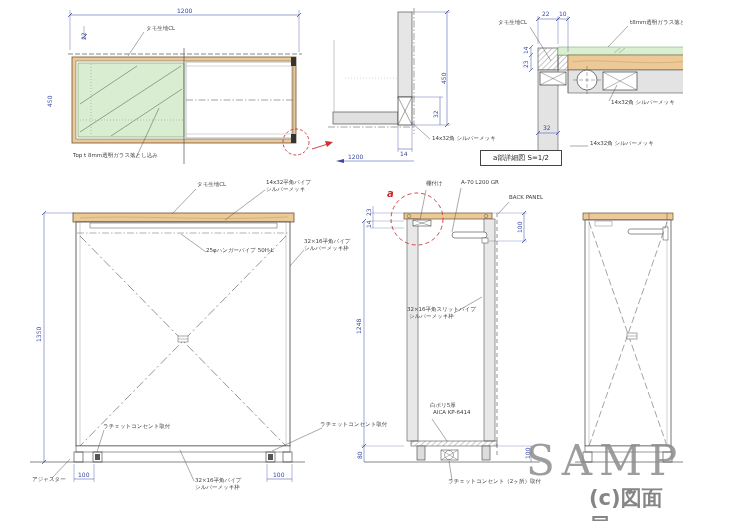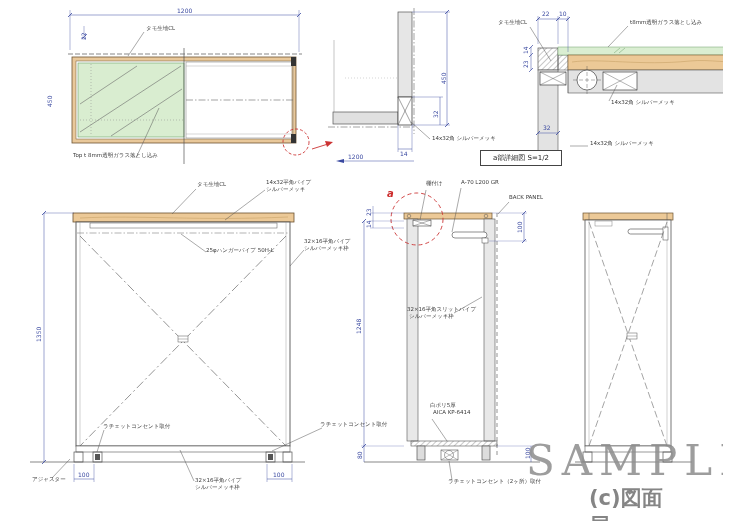--- a/index.html
+++ b/index.html
@@ -1,17 +1,17 @@
 <!DOCTYPE html>
 <html><head>
 <meta charset="utf-8">
 <style>
   html,body{margin:0;padding:0;background:#fff;}
   #canvas{position:relative;width:683px;height:521px;background:#fff;overflow:hidden;
-          font-family:"DejaVu Sans","Liberation Sans",sans-serif;padding-left:40px;}
+          font-family:"DejaVu Sans","Liberation Sans",sans-serif;}
   svg{position:absolute;left:0;top:0;}
   .t{position:absolute;font-size:5.5px;line-height:1.15;color:#3a3a3a;white-space:nowrap;}
   .d{position:absolute;font-size:6px;color:#3948a0;white-space:nowrap;}
   .r{transform:rotate(-90deg);transform-origin:0 0;}
   .red-a{position:absolute;font-size:10px;font-weight:bold;font-style:italic;color:#cc2b2b;}
   .tbox{position:absolute;left:480px;top:150px;width:80px;height:14px;border:1px solid #444;
         font-size:7px;color:#222;display:flex;align-items:center;justify-content:center;background:#fff;}
   .wm-sample{position:absolute;left:526px;top:436px;font-family:"DejaVu Serif","Liberation Serif",serif;
         font-size:42px;letter-spacing:7px;color:#8d8d8d;opacity:.85;}
   .wm-credit{position:absolute;left:589px;top:484px;font-size:21px;font-weight:bold;color:#858585;}

